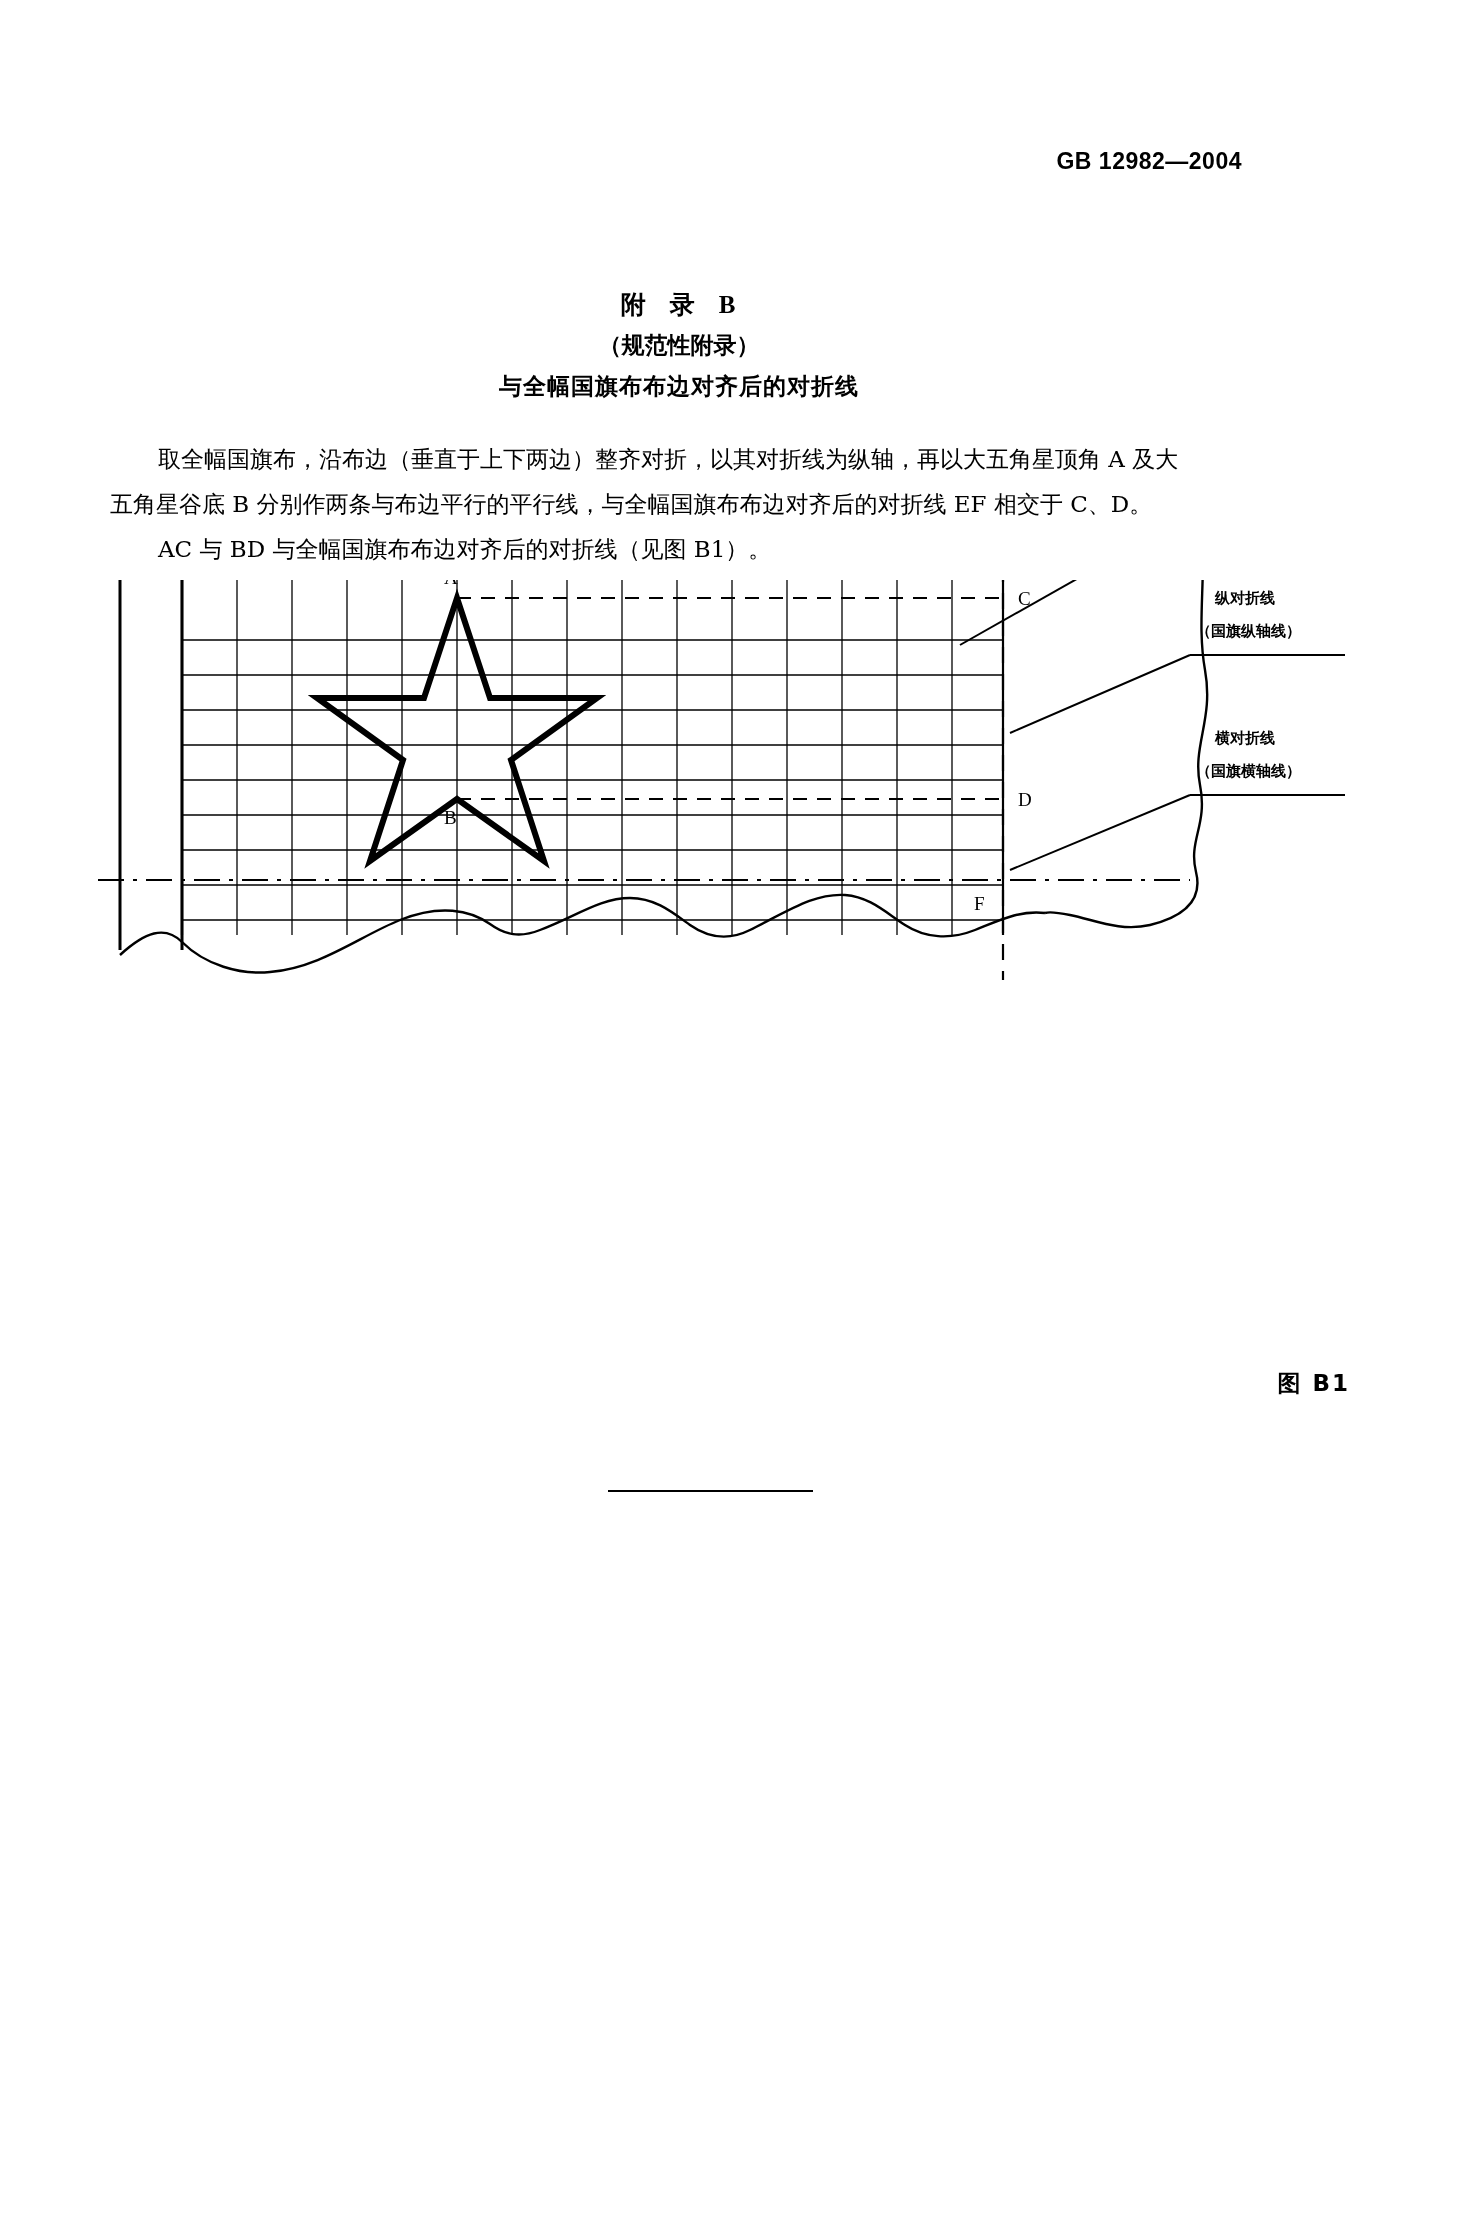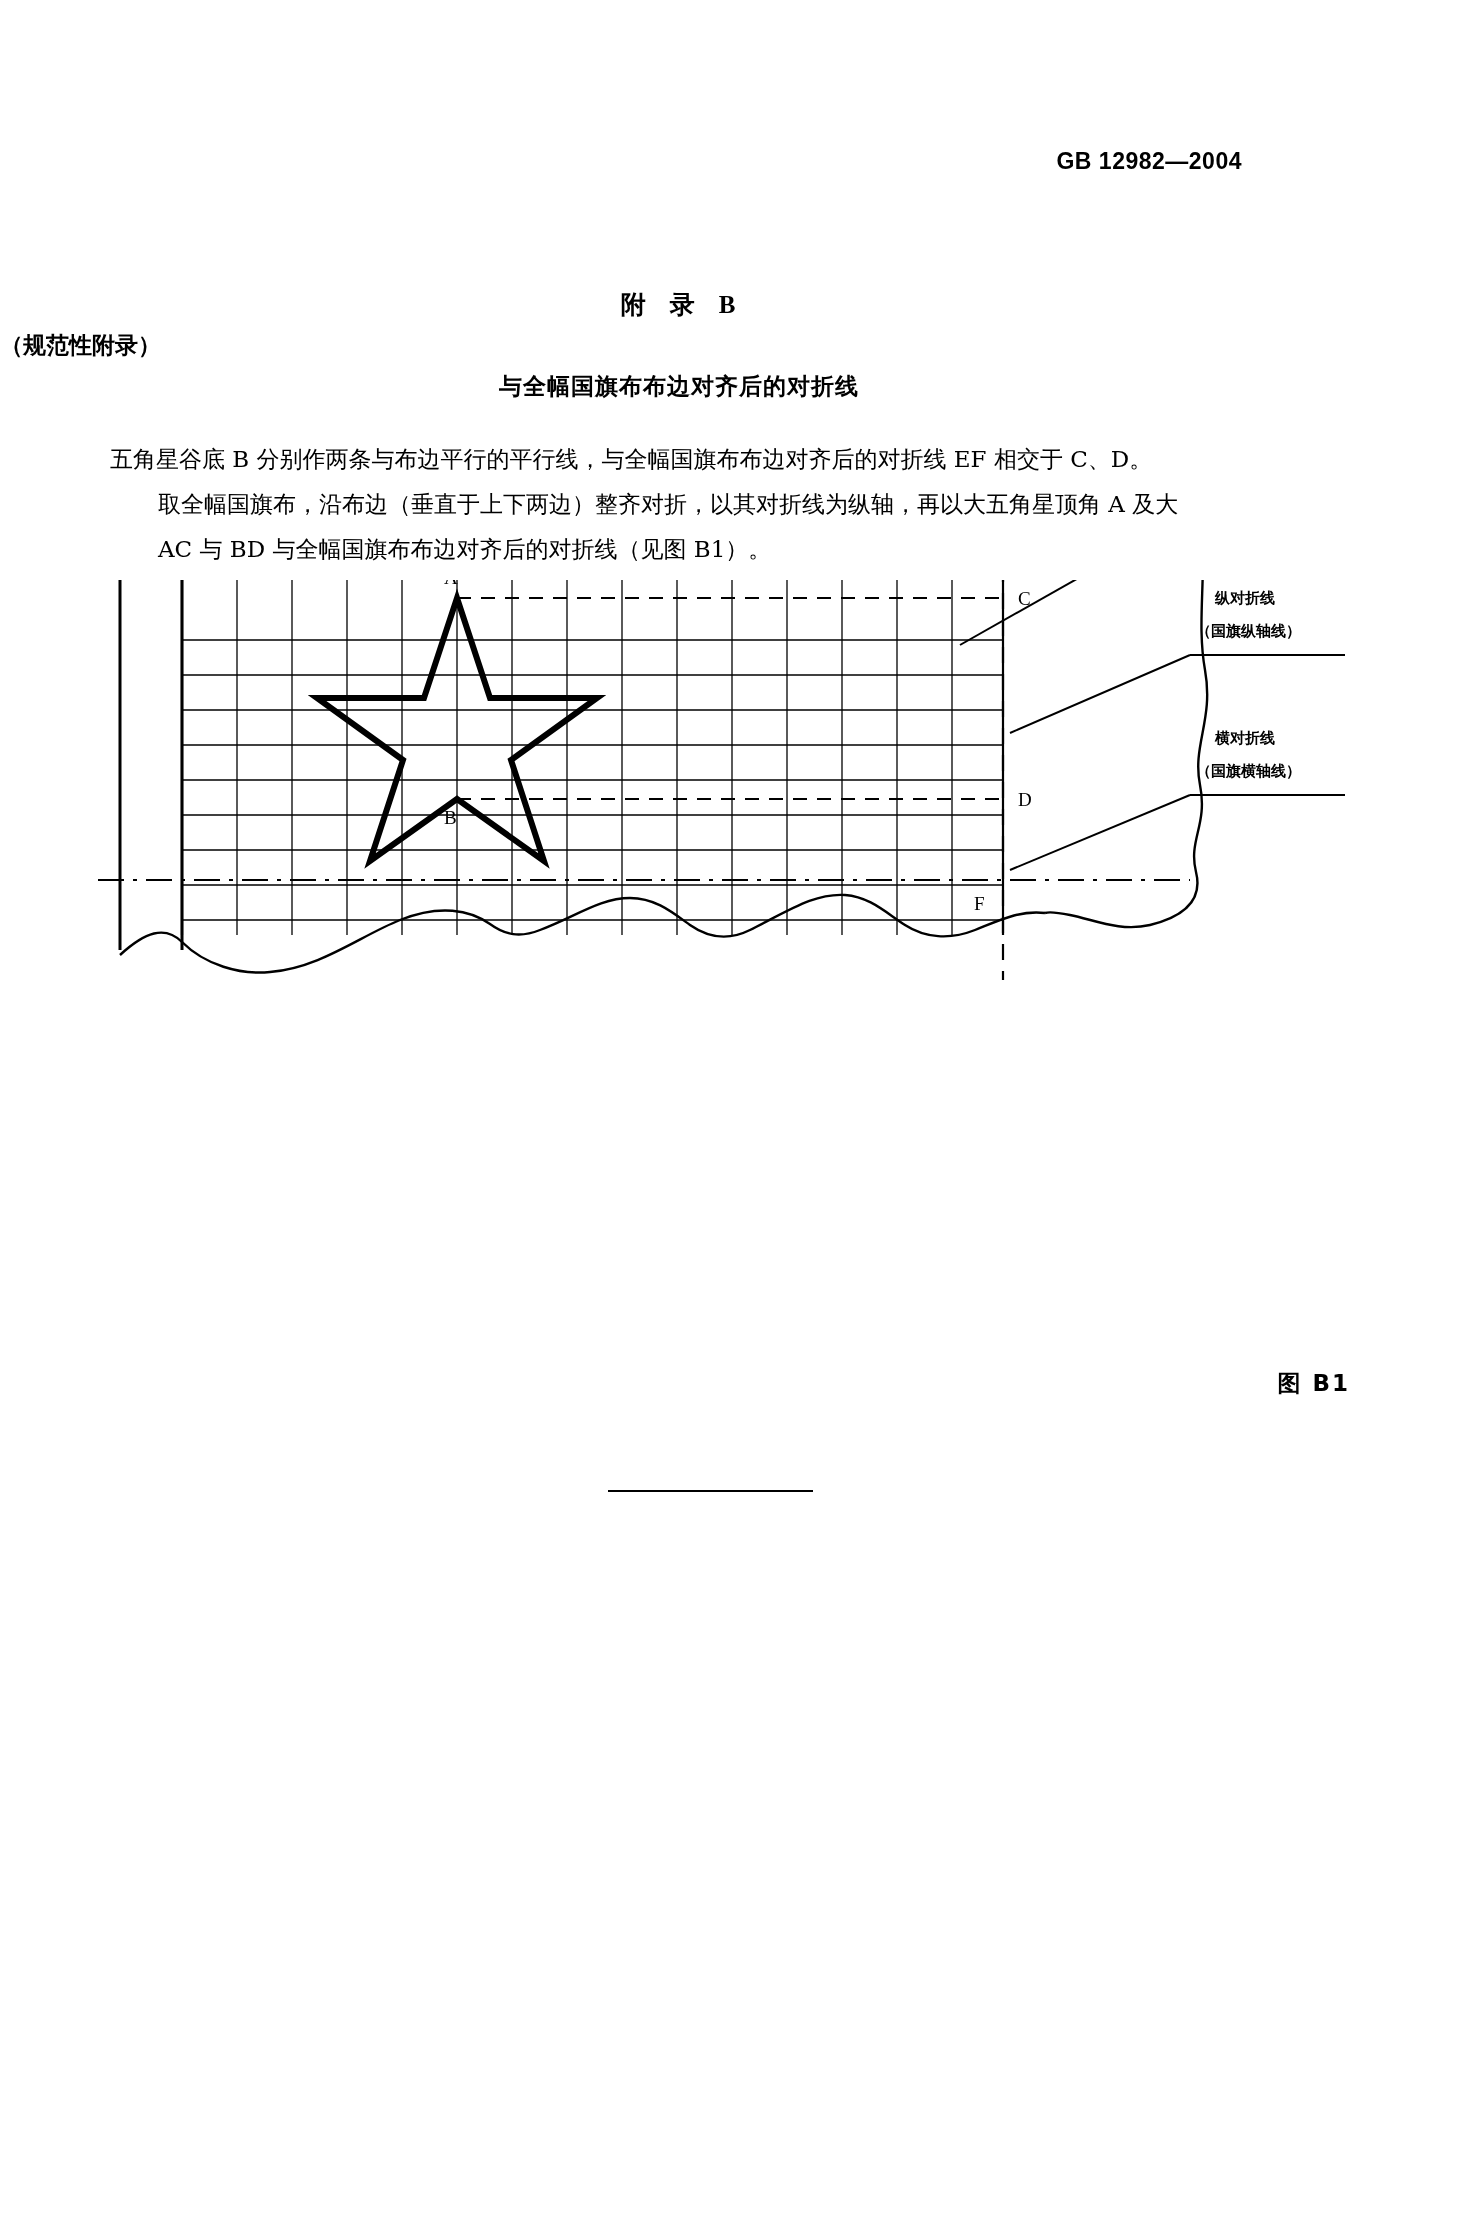--- a/index.html
+++ b/index.html
@@ -45,20 +45,21 @@
     font-size: 25px;
     font-weight: bold;
     letter-spacing: 2px;
   }
   .annex-title .sp { display: inline-block; width: 22px; }
 
   .annex-sub {
     position: absolute;
     left: 0; right: 0;
     top: 330px;
+    text-align: center;
     font-family: "DejaVu Sans", sans-serif;
     font-size: 23px;
     font-weight: bold;
   }
 
   .annex-name {
     position: absolute;
     left: 0; right: 0;
     top: 371px;
     text-align: center;
@@ -131,22 +132,22 @@
 
   <div class="annex-title">
     <span>附</span><span class="sp"></span><span>录</span><span class="sp"></span><span>B</span>
   </div>
 
   <div class="annex-sub">（规范性附录）</div>
 
   <div class="annex-name">与全幅国旗布布边对齐后的对折线</div>
 
   <div class="body-text">
+    <span class="ln indent">取全幅国旗布，沿布边（垂直于上下两边）整齐对折，以其对折线为纵轴，再以大五角星顶角 A 及大</span>
     <span class="ln">五角星谷底 B 分别作两条与布边平行的平行线，与全幅国旗布布边对齐后的对折线 EF 相交于 C、D。</span>
-    <span class="ln indent">取全幅国旗布，沿布边（垂直于上下两边）整齐对折，以其对折线为纵轴，再以大五角星顶角 A 及大</span>
     <span class="ln indent">AC 与 BD 与全幅国旗布布边对齐后的对折线（见图 B1）。</span>
   </div>
 
   <div class="figure">
     <svg width="1466" height="800" viewBox="0 0 1466 800" xmlns="http://www.w3.org/2000/svg">
 
       <g stroke="#000" fill="none" stroke-width="1.3">
 
         <line x1="182" y1="60" x2="1003" y2="60"></line>
         <line x1="182" y1="95" x2="1003" y2="95"></line>

